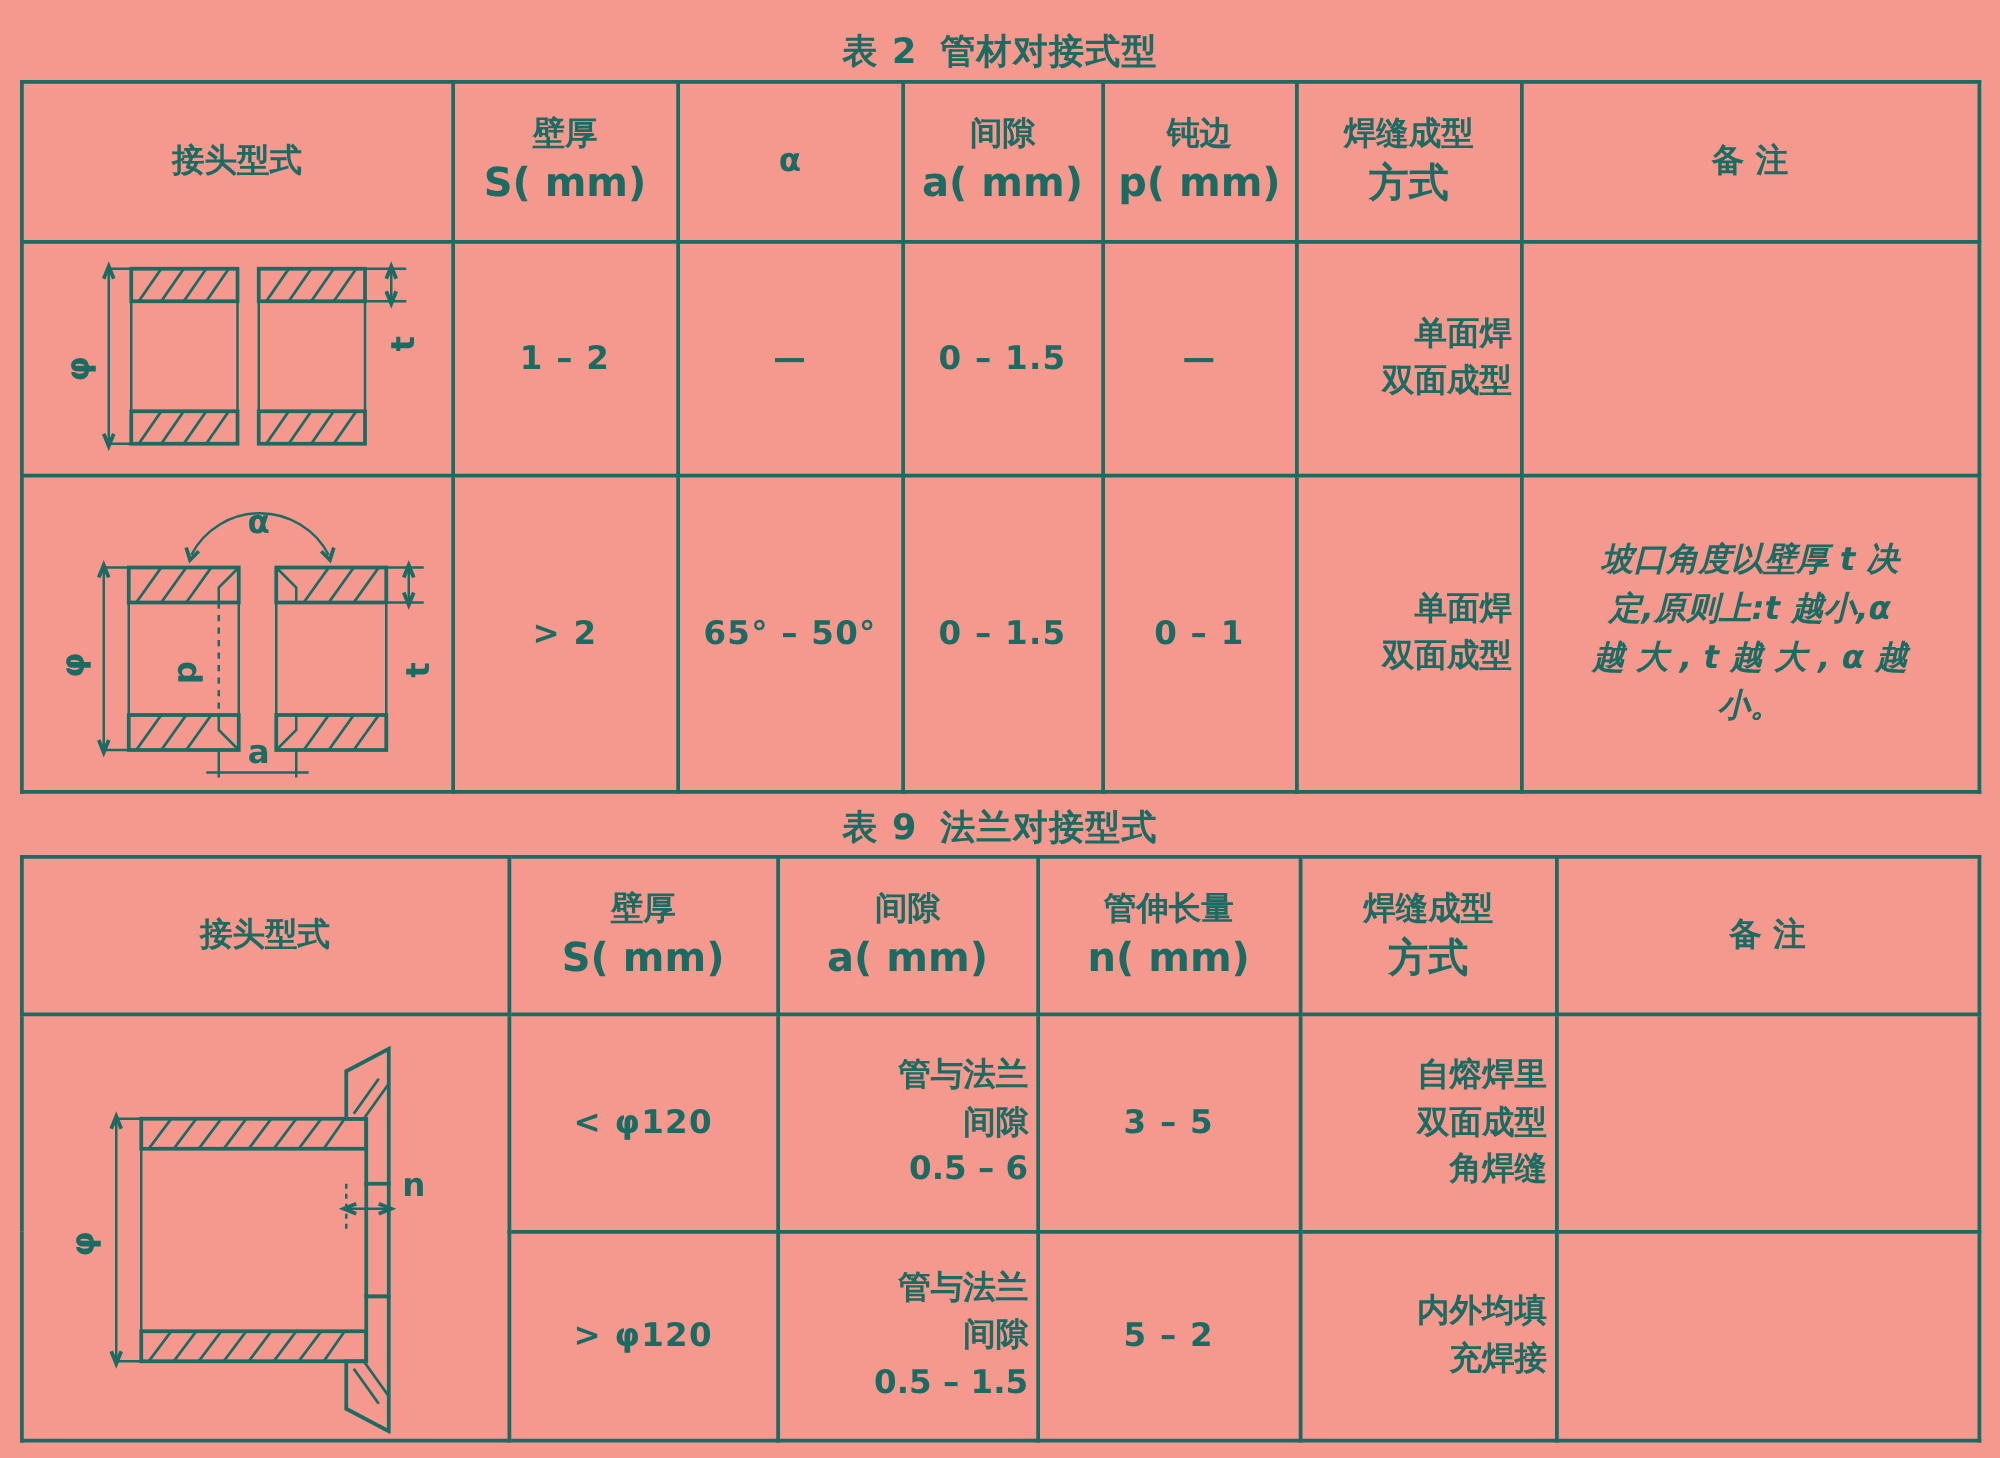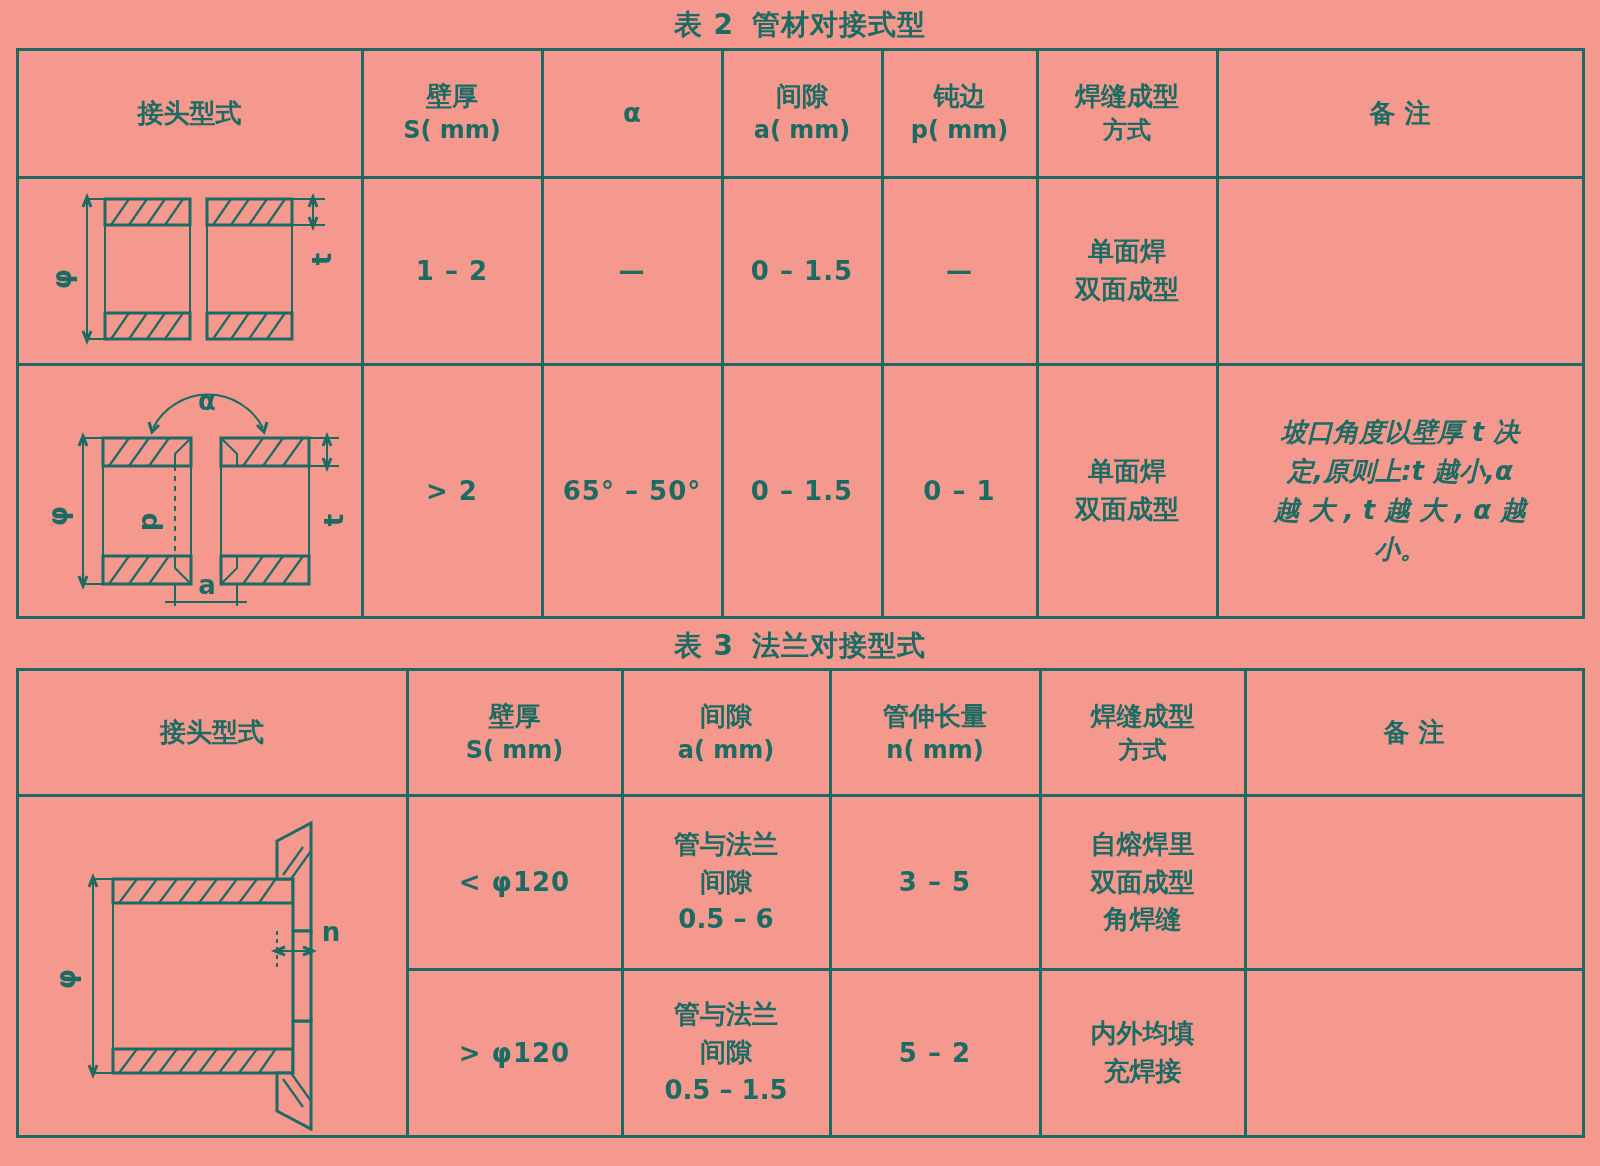--- a/index.html
+++ b/index.html
@@ -48,30 +48,31 @@
     padding: 4px 6px;
     background: transparent;
   }
   .hdr-line {
     display: block;
     line-height: 1.35;
   }
   .hdr-sub {
     display: block;
     line-height: 1.35;
-    font-size: 24px;
+    font-size: 32px;
   }
   .val {
     font-size: 26px;
     font-weight: bold;
     letter-spacing: 1px;
   }
   .multi span {
     display: block;
     line-height: 1.45;
+    text-align: right;
   }
   .note {
     text-align: left;
     font-size: 25px;
     line-height: 1.5;
     padding: 8px 14px;
   }
   .note span { display: block; font-style: italic; }
   .fig {
     padding: 0;
@@ -81,21 +82,21 @@
   .gf { fill: #f5998f; stroke: #1b6b63; stroke-width: 3; }
   .hatch { stroke: #1b6b63; stroke-width: 2.2; }
   .thin { fill:none; stroke: #1b6b63; stroke-width: 2; }
   .lbl { fill: #1b6b63; font-size: 26px; font-weight: bold; font-family: "DejaVu Sans", sans-serif; }
 </style>
 </head>
 <body>
 
 <div class="page">
 
-  <div class="caption" style="padding-top:8px;">
+  <div class="caption" style="padding-top:24px;">
     <span class="num">表 2</span><span>管材对接式型</span>
   </div>
 
   <table class="doc" style="margin-top:6px;">
     <colgroup>
       <col style="width:345px">
       <col style="width:180px">
       <col style="width:180px">
       <col style="width:160px">
       <col style="width:155px">
@@ -259,21 +260,21 @@
           <span>坡口角度以壁厚 t 决</span>
           <span>定,原则上:t 越小,α</span>
           <span>越 大 , t 越 大 , α 越</span>
           <span>小。</span>
         </td>
       </tr>
     </tbody>
   </table>
 
   <div class="caption" style="margin-top:10px;">
-    <span class="num">表 3</span><span>法兰对接型式</span>
+    <span class="num">表 9</span><span>法兰对接型式</span>
   </div>
 
   <table class="doc" style="margin-top:6px;">
     <colgroup>
       <col style="width:390px">
       <col style="width:215px">
       <col style="width:208px">
       <col style="width:210px">
       <col style="width:205px">
       <col style="width:338px">

